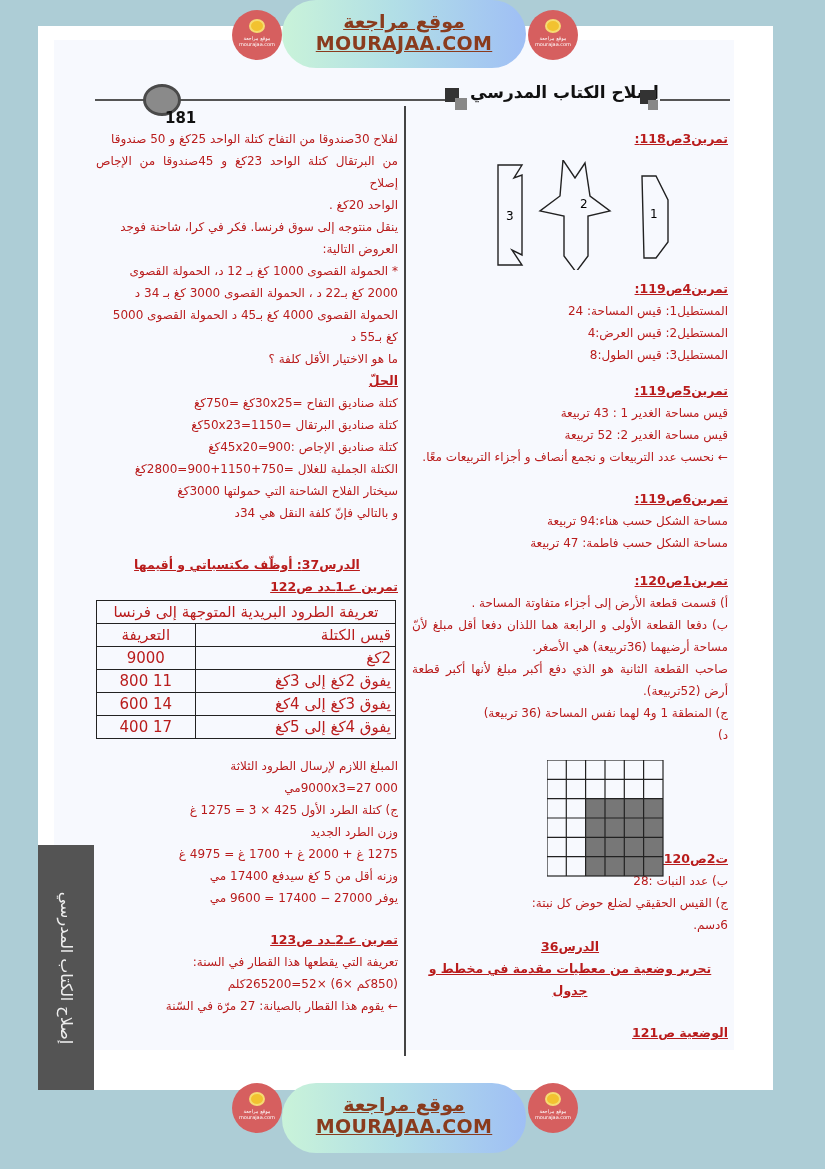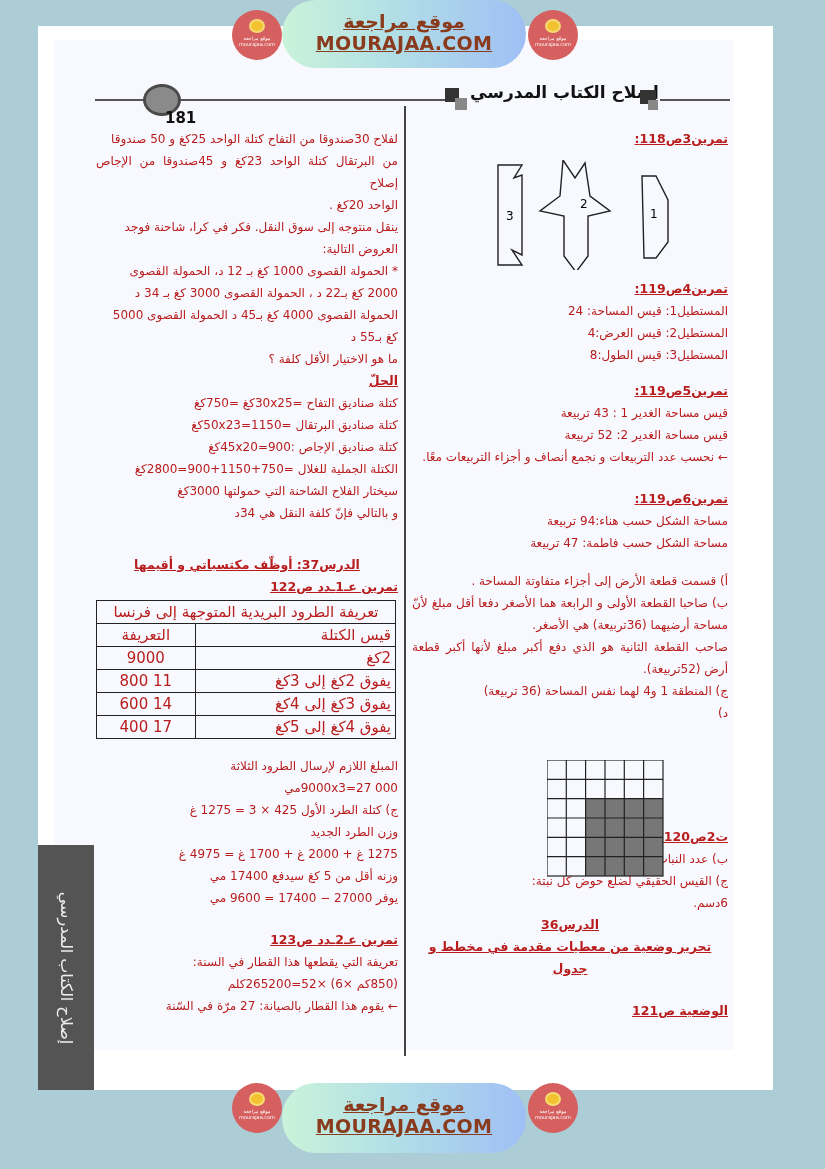--- a/index.html
+++ b/index.html
@@ -115,21 +115,21 @@
 <div class="hdr-title">إصلاح الكتاب المدرسي</div>
 <div class="sq" style="left:640px;top:90px;width:16px;height:14px;"></div>
 <div class="sq light" style="left:648px;top:100px;width:10px;height:10px;"></div>
 
 <div class="divider"></div>
 
 <div class="col left">
   <div class="j">لفلاح 30صندوقا من التفاح كتلة الواحد 25كغ و 50 صندوقا</div>
   <div class="j">من البرتقال كتلة الواحد 23كغ و 45صندوقا من الإجاص إصلاح</div>
   <div>الواحد 20كغ .</div>
-  <div>ينقل منتوجه إلى سوق النقل. فكر في كرا، شاحنة فوجد</div>
+  <div>ينقل منتوجه إلى سوق فرنسا. فكر في كرا، شاحنة فوجد</div>
   <div>العروض التالية:</div>
   <div>* الحمولة القصوى 1000 كغ بـ 12 د، الحمولة القصوى</div>
   <div>2000 كغ بـ22 د ، الحمولة القصوى 3000 كغ بـ 34 د</div>
   <div>الحمولة القصوى 4000 كغ بـ45 د الحمولة القصوى 5000</div>
   <div>كغ بـ55 د</div>
   <div>ما هو الاختيار الأقل كلفة ؟</div>
   <div class="head">الحلّ</div>
   <div>كتلة صناديق التفاح =30x25كغ =750كغ</div>
   <div>كتلة صناديق البرتقال =50x23=1150كغ</div>
   <div>كتلة صناديق الإجاص :45x20=900كغ</div>
@@ -191,22 +191,23 @@
   <div style="height:14px;"></div>
   <div class="head">تمرين5ص119:</div>
   <div>قيس مساحة الغدير 1 : 43 تربيعة</div>
   <div>قيس مساحة الغدير 2: 52 تربيعة</div>
   <div class="j">← نحسب عدد التربيعات و نجمع أنصاف و أجزاء التربيعات معًا.</div>
   <div style="height:20px;"></div>
   <div class="head">تمرين6ص119:</div>
   <div>مساحة الشكل حسب هناء:94 تربيعة</div>
   <div>مساحة الشكل حسب فاطمة: 47 تربيعة</div>
   <div style="height:16px;"></div>
+  <div class="head">تمرين1ص120:</div>
   <div>أ) قسمت قطعة الأرض إلى أجزاء متفاوتة المساحة .</div>
-  <div class="j">ب) صاحبا القطعة الأولى و الرابعة هما الأصغر دفعا أقل مبلغ لأنّ مساحة أرضيهما (36تربيعة) هي الأصغر.</div>
+  <div class="j">ب) دفعا القطعة الأولى و الرابعة هما اللذان دفعا أقل مبلغ لأنّ مساحة أرضيهما (36تربيعة) هي الأصغر.</div>
   <div class="j">صاحب القطعة الثانية هو الذي دفع أكبر مبلغ لأنها أكبر قطعة أرض (52تربيعة).</div>
   <div>ج) المنطقة 1 و4 لهما نفس المساحة (36 تربيعة)</div>
   <div>د)</div>
   <div style="height:102px;"></div>
   <div class="head">ت2ص120:</div>
   <div>ب) عدد النبات :28</div>
   <div>ج) القيس الحقيقي لضلع حوض كل نبتة:</div>
   <div>6دسم.</div>
   <div class="head center">الدرس36</div>
   <div class="head center">تحرير وضعية من معطيات مقدمة في مخطط و جدول</div>

